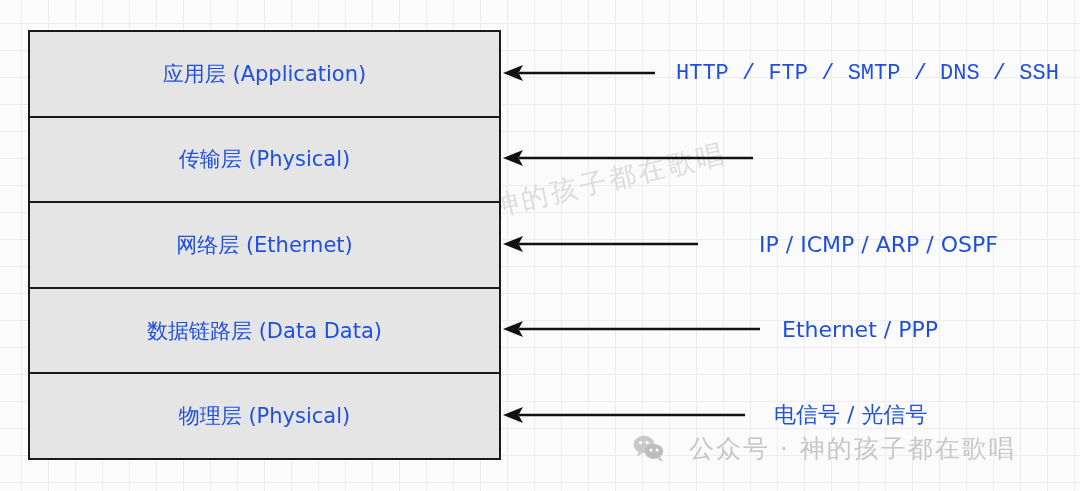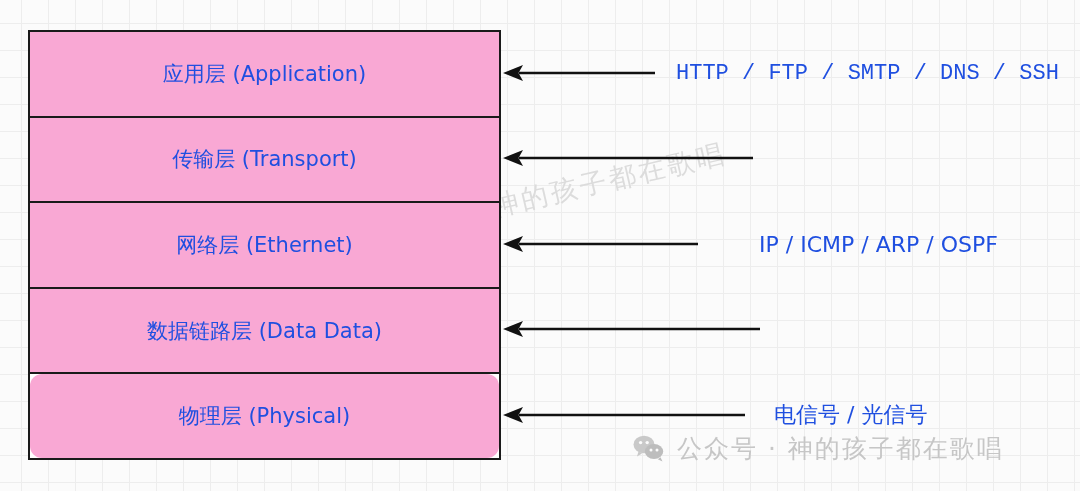--- a/index.html
+++ b/index.html
@@ -50,23 +50,23 @@
     display: flex;
     flex-direction: column;
   }
   .layer-row {
     flex: 1 1 0;
     display: flex;
     align-items: center;
     justify-content: center;
     border-bottom: 2.5px solid #1a1a1a;
     box-sizing: border-box;
-    background: #f9a8d4;
+    background: #e5e5e5;
   }
-  .layer-row:last-child { border-bottom: none; border-radius: 12px; }
+  .layer-row:last-child { border-bottom: none; }
   .layer-label {
     font-size: 21px;
     color: #1f4fe0;
     white-space: nowrap;
     font-family: "DejaVu Sans", "Liberation Sans", sans-serif;
   }
 
   
   .arrow {
     position: absolute;
@@ -95,36 +95,37 @@
     gap: 11px;
     color: #c6c6c6;
     user-select: none;
     pointer-events: none;
   }
   .wm-bottom-text {
     font-size: 25px;
     letter-spacing: 2px;
     font-family: "DejaVu Sans", sans-serif;
     white-space: nowrap;
+    margin-left: 12px;
   }
   .wechat-icon { width: 34px; height: 30px; display: block; }
 </style>
 </head>
 <body>
 
 <div id="canvas">
 
   <div class="wm-diagonal">公众号 神的孩子都在歌唱</div>
 
   <div class="stack">
     <div class="layer-row">
       <span class="layer-label">应用层 (Application)</span>
     </div>
     <div class="layer-row">
-      <span class="layer-label">传输层 (Transport)</span>
+      <span class="layer-label">传输层 (Physical)</span>
     </div>
     <div class="layer-row">
       <span class="layer-label">网络层 (Ethernet)</span>
     </div>
     <div class="layer-row">
       <span class="layer-label">数据链路层 (Data Data)</span>
     </div>
     <div class="layer-row">
       <span class="layer-label">物理层 (Physical)</span>
     </div>
@@ -163,20 +164,21 @@
       <line x1="16" y1="11" x2="242" y2="11" stroke="#111111" stroke-width="2.6"></line>
       <path d="M0 11 L20 3 L15.5 11 L20 19 Z" fill="#111111"></path>
     </svg>
   </div>
 
   <div class="proto" style="left:676px; top:73px;font-family:Liberation Mono, monospace;">HTTP / FTP / SMTP / DNS / SSH</div>
 
 
   <div class="proto" style="left:714px; top:244px;margin-left:45px;">IP / ICMP / ARP / OSPF</div>
 
+  <div class="proto" style="left:782px; top:329px;">Ethernet / PPP</div>
 
   <div class="proto" style="left:774px; top:415px;">电信号 / 光信号</div>
 
   <div class="wm-bottom">
     <span>
       <svg class="wechat-icon" viewBox="0 0 34 30">
         <ellipse cx="12" cy="10.5" rx="10.5" ry="8.8" fill="#c9c9c9"></ellipse>
         <path d="M6.5 17.5 L5 22.5 L10 19.5 Z" fill="#c9c9c9"></path>
         <circle cx="8.6" cy="8.6" r="1.7" fill="#fbfbfb"></circle>
         <circle cx="15.2" cy="8.6" r="1.7" fill="#fbfbfb"></circle>

